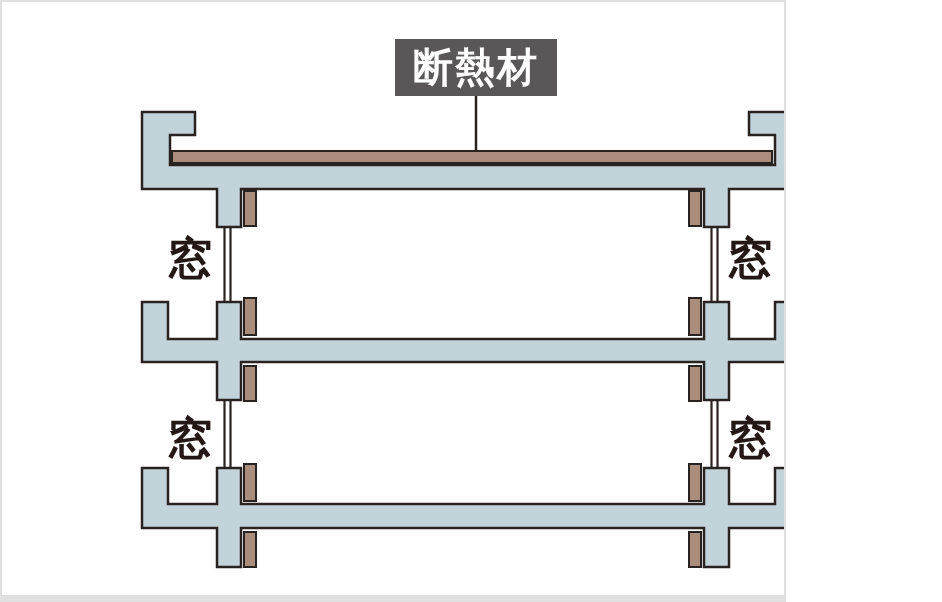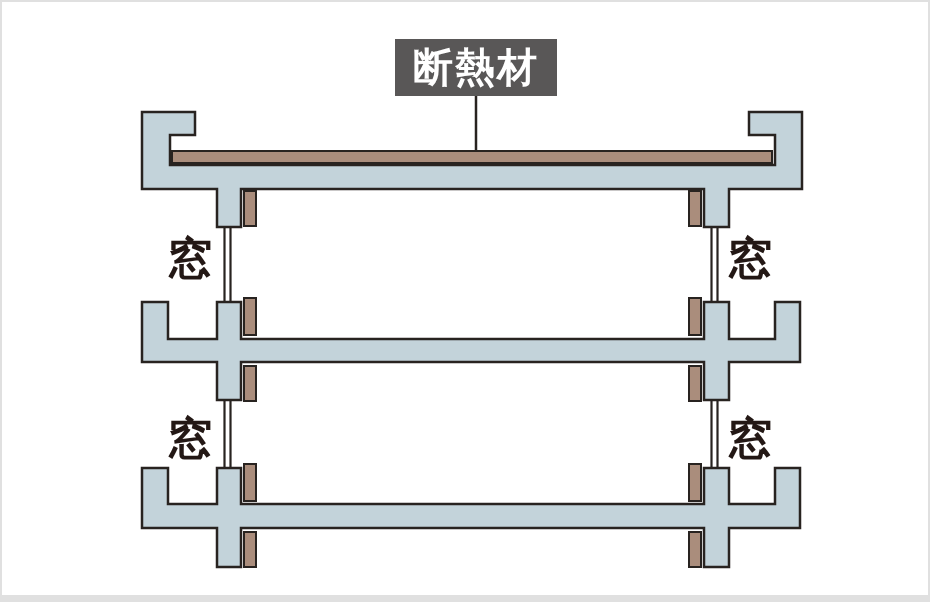--- a/index.html
+++ b/index.html
@@ -1,18 +1,18 @@
 <!DOCTYPE html>
 <html style="--canvas-bg: #ffffff; --frame-border: #e0e0e0; --concrete: #c3d3da; --outline: #282320; --insulation: #aa8d7c; --label-box: #595757; --label-text: #ffffff; --window-text: #231815;"><head>
 <meta charset="utf-8">
 <style>
   html,body{margin:0;padding:0;background:#fff;}
   .frame{
     position:relative;
-    width:930px;height:602px;
+    width:786px;height:602px;
     box-sizing:border-box;
     background:var(--canvas-bg,#fff);
     border:2px solid var(--frame-border,#e2e2e2);
     overflow:hidden;
     font-family:"Liberation Sans", sans-serif;
   }
   .bottom-band{
     position:absolute;left:0;right:0;bottom:0;height:5px;
     background:var(--frame-border,#dcdcdc);
   }

